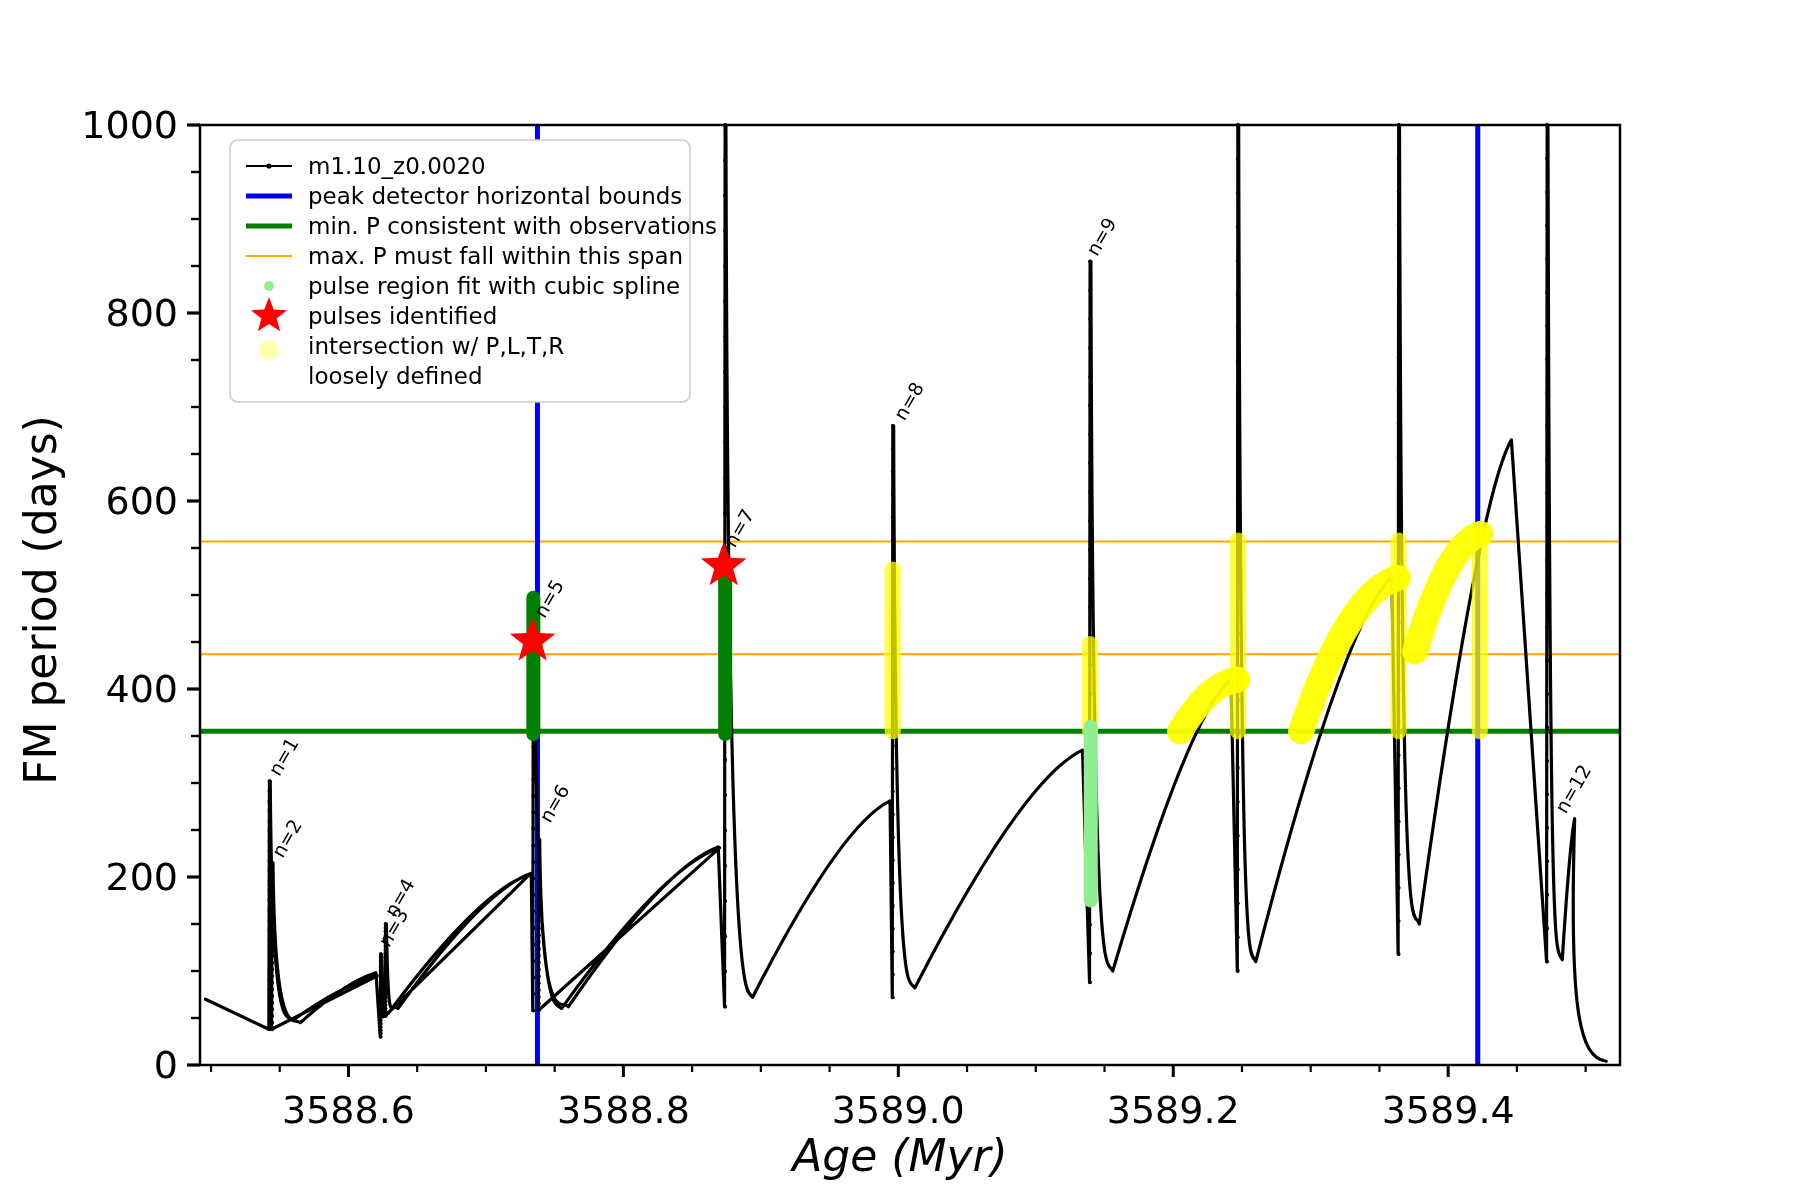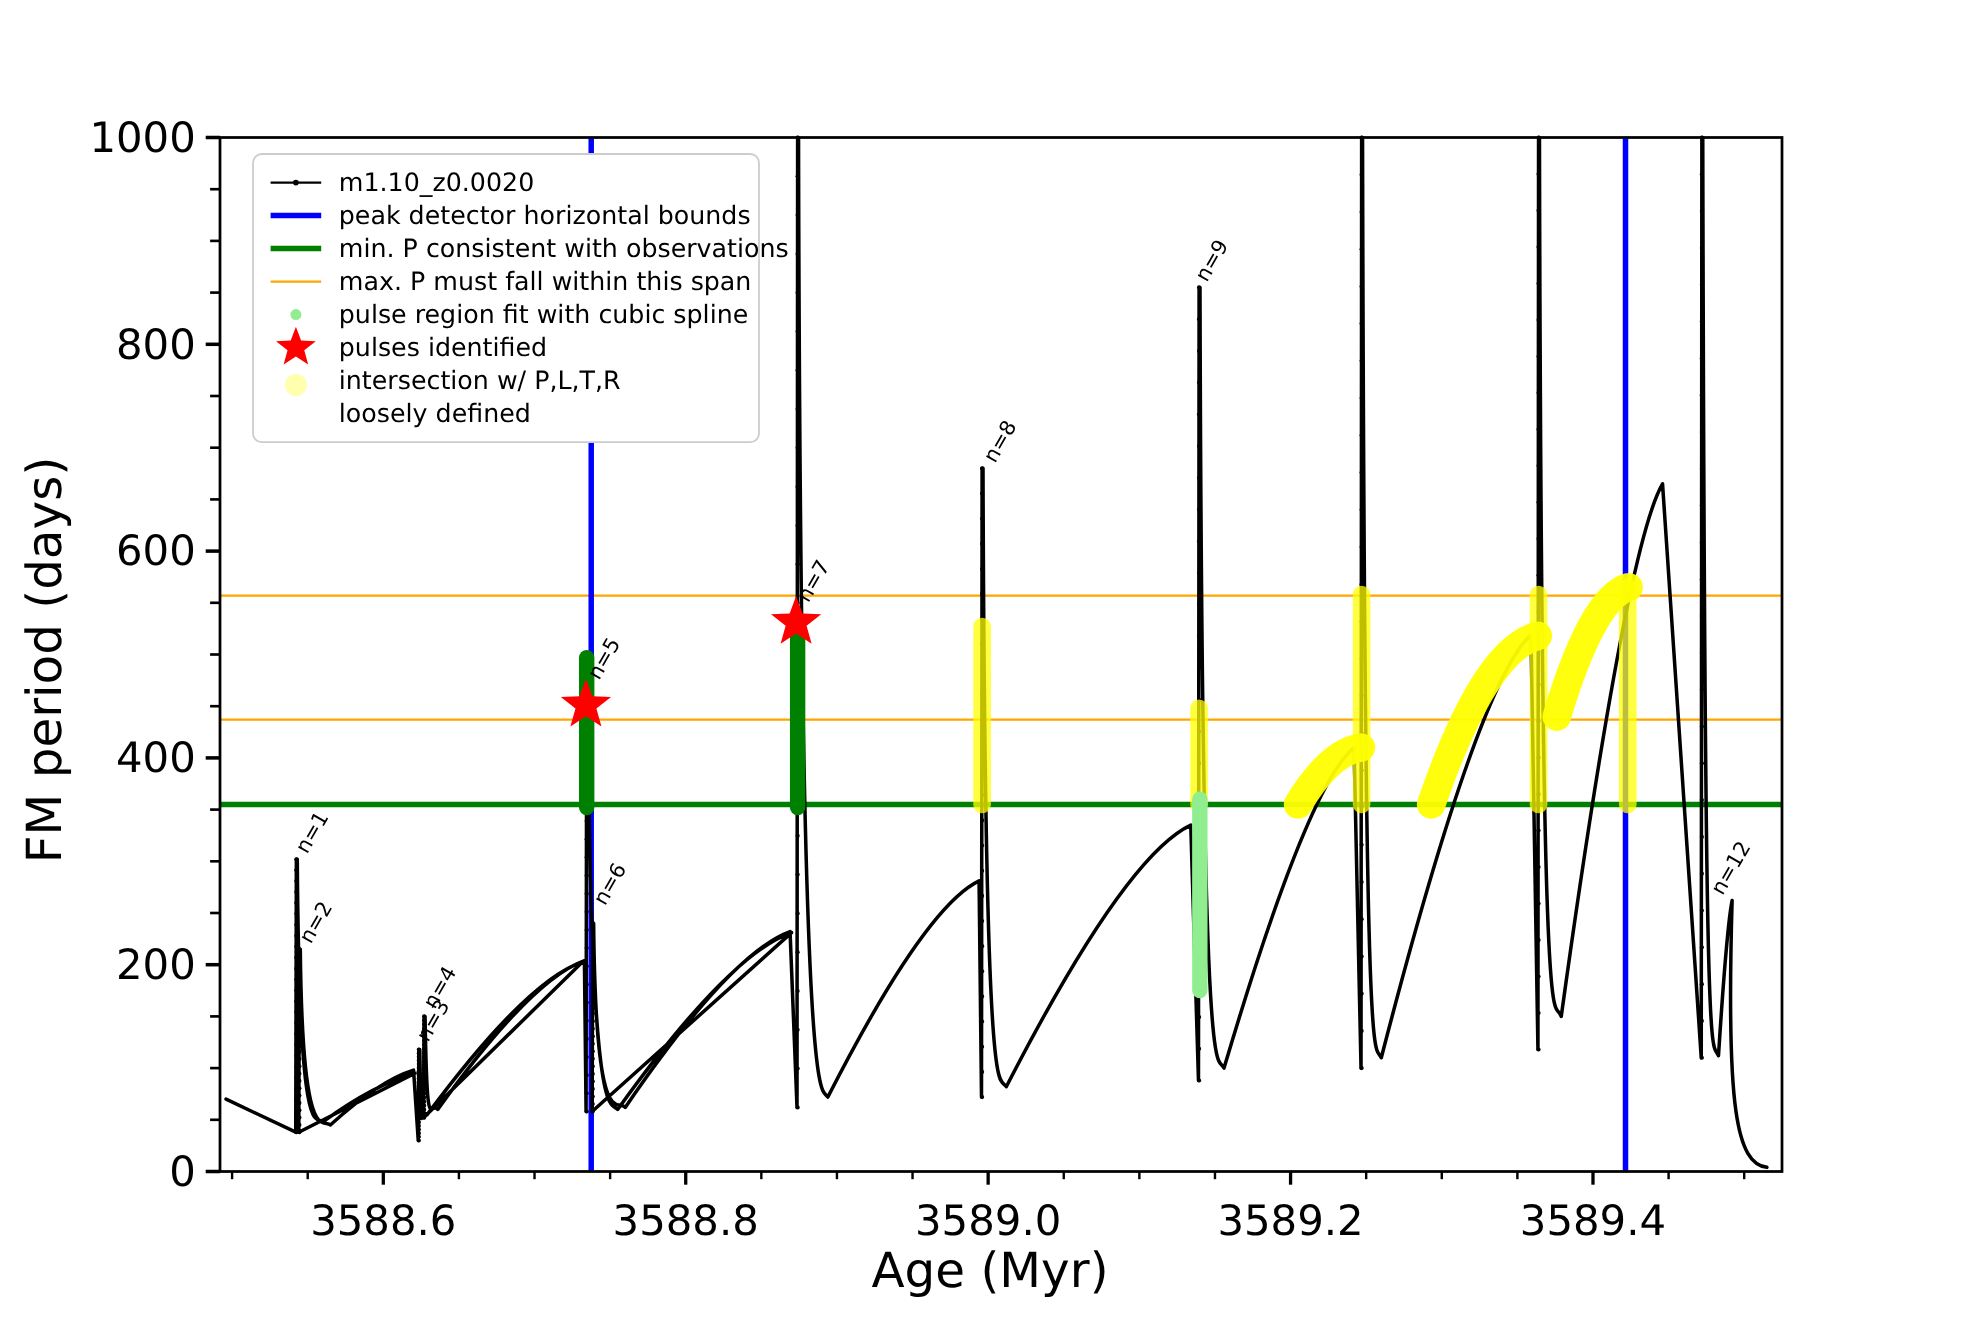--- a/index.html
+++ b/index.html
@@ -12,21 +12,21 @@
     width:1200px; height:80px;
     transform-origin: 0 0;
     transform: rotate(-90deg) translate(-1200px,0);
     display:flex;align-items:center;justify-content:center;
     font-size:44px; color:#000;
     font-family:"DejaVu Sans","Liberation Sans",sans-serif;
     pointer-events:none;
   }
   .xlabel{
     position:absolute; left:0; top:1130px; width:1800px;
-    text-align:center; font-size:44px; color:#000;
+    text-align:center; font-size:44px; color:#000;font-style:italic;
   }
   .tick-text{font-size:38px;fill:#000;font-family:"DejaVu Sans","Liberation Sans",sans-serif;}
   .ann-text{font-size:19px;fill:#000;font-family:"DejaVu Sans","Liberation Sans",sans-serif;}
   .legend-text{font-size:23px;fill:#000;font-family:"DejaVu Sans","Liberation Sans",sans-serif;}
 </style>
 </head>
 <body>
 
 <div id="root">
 

